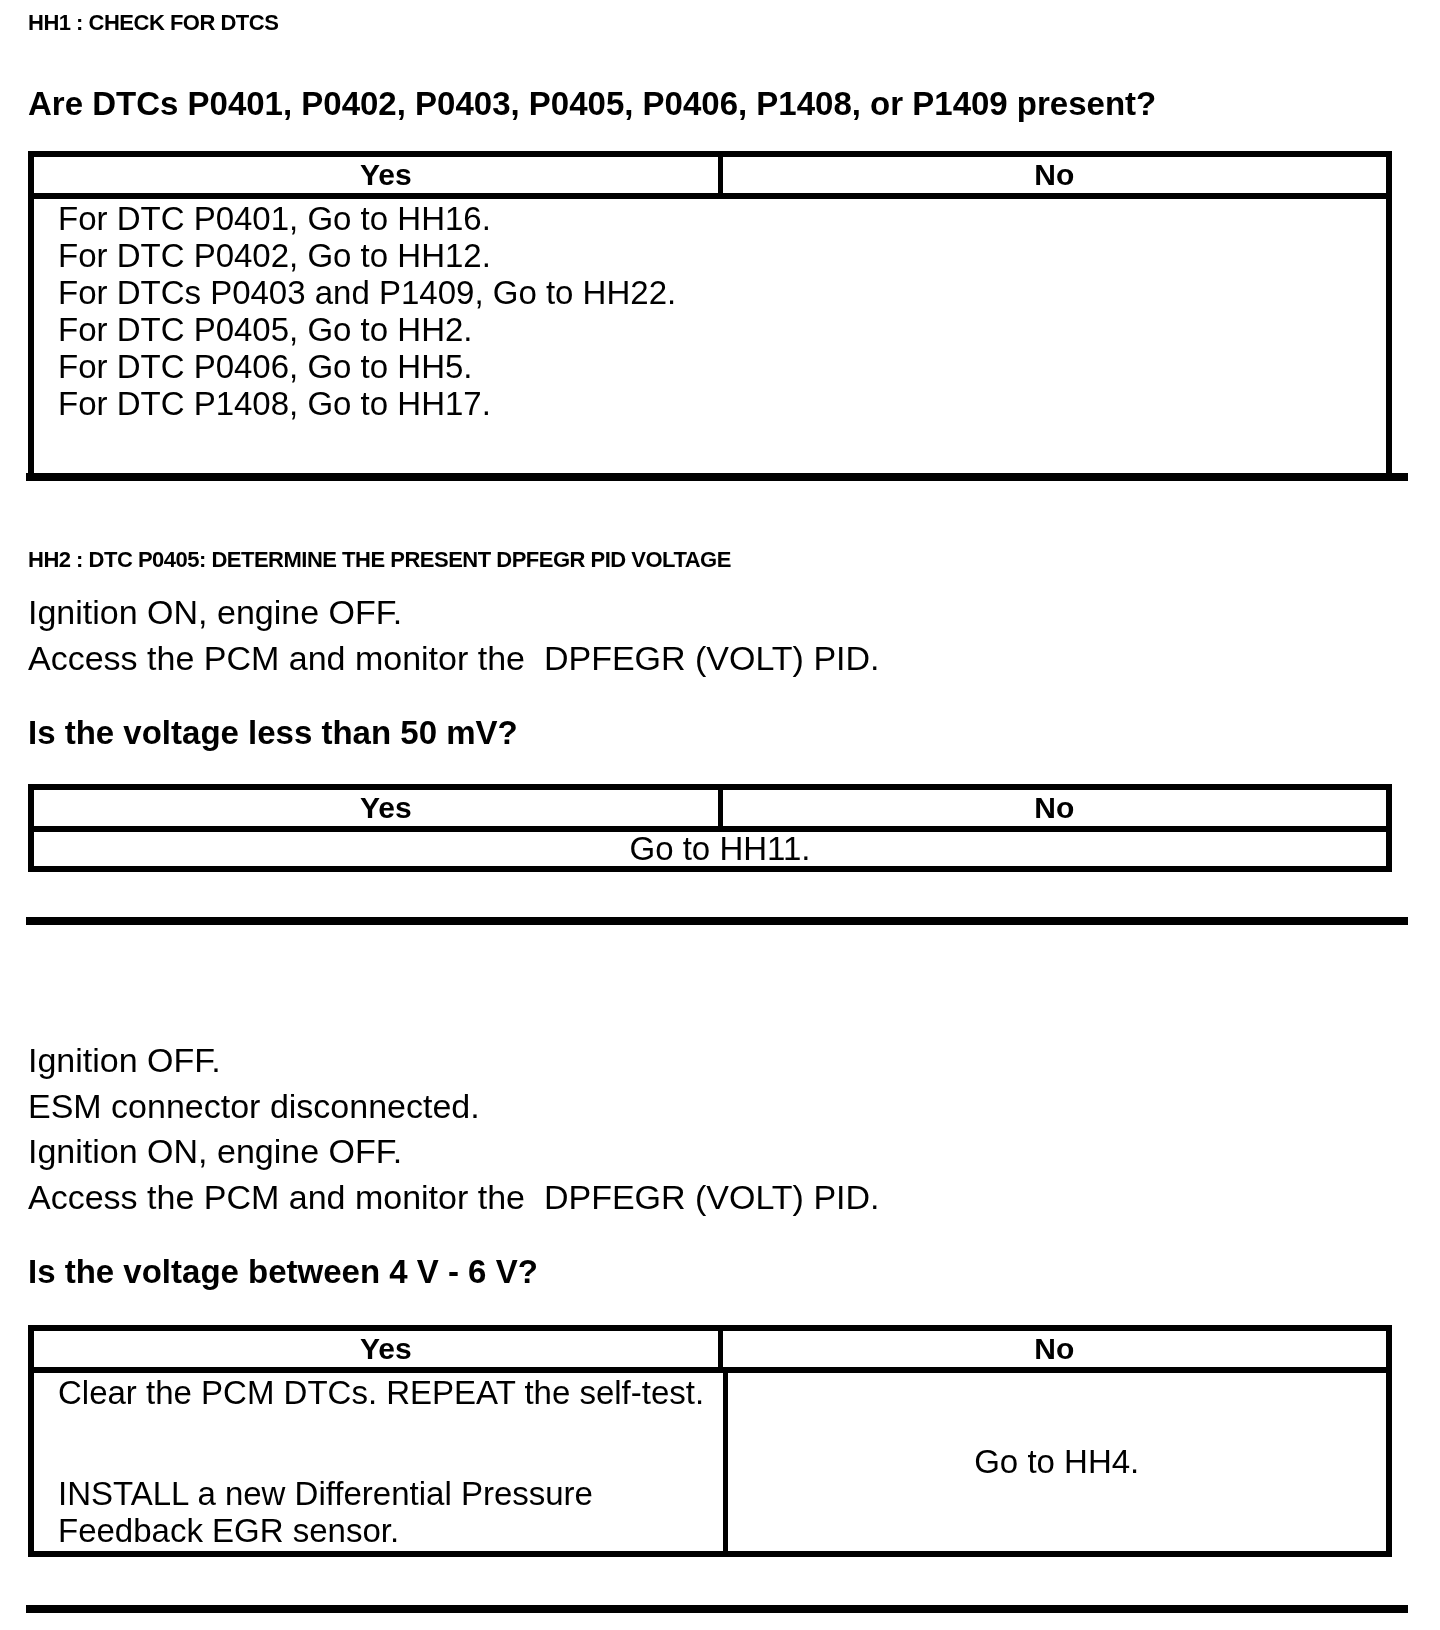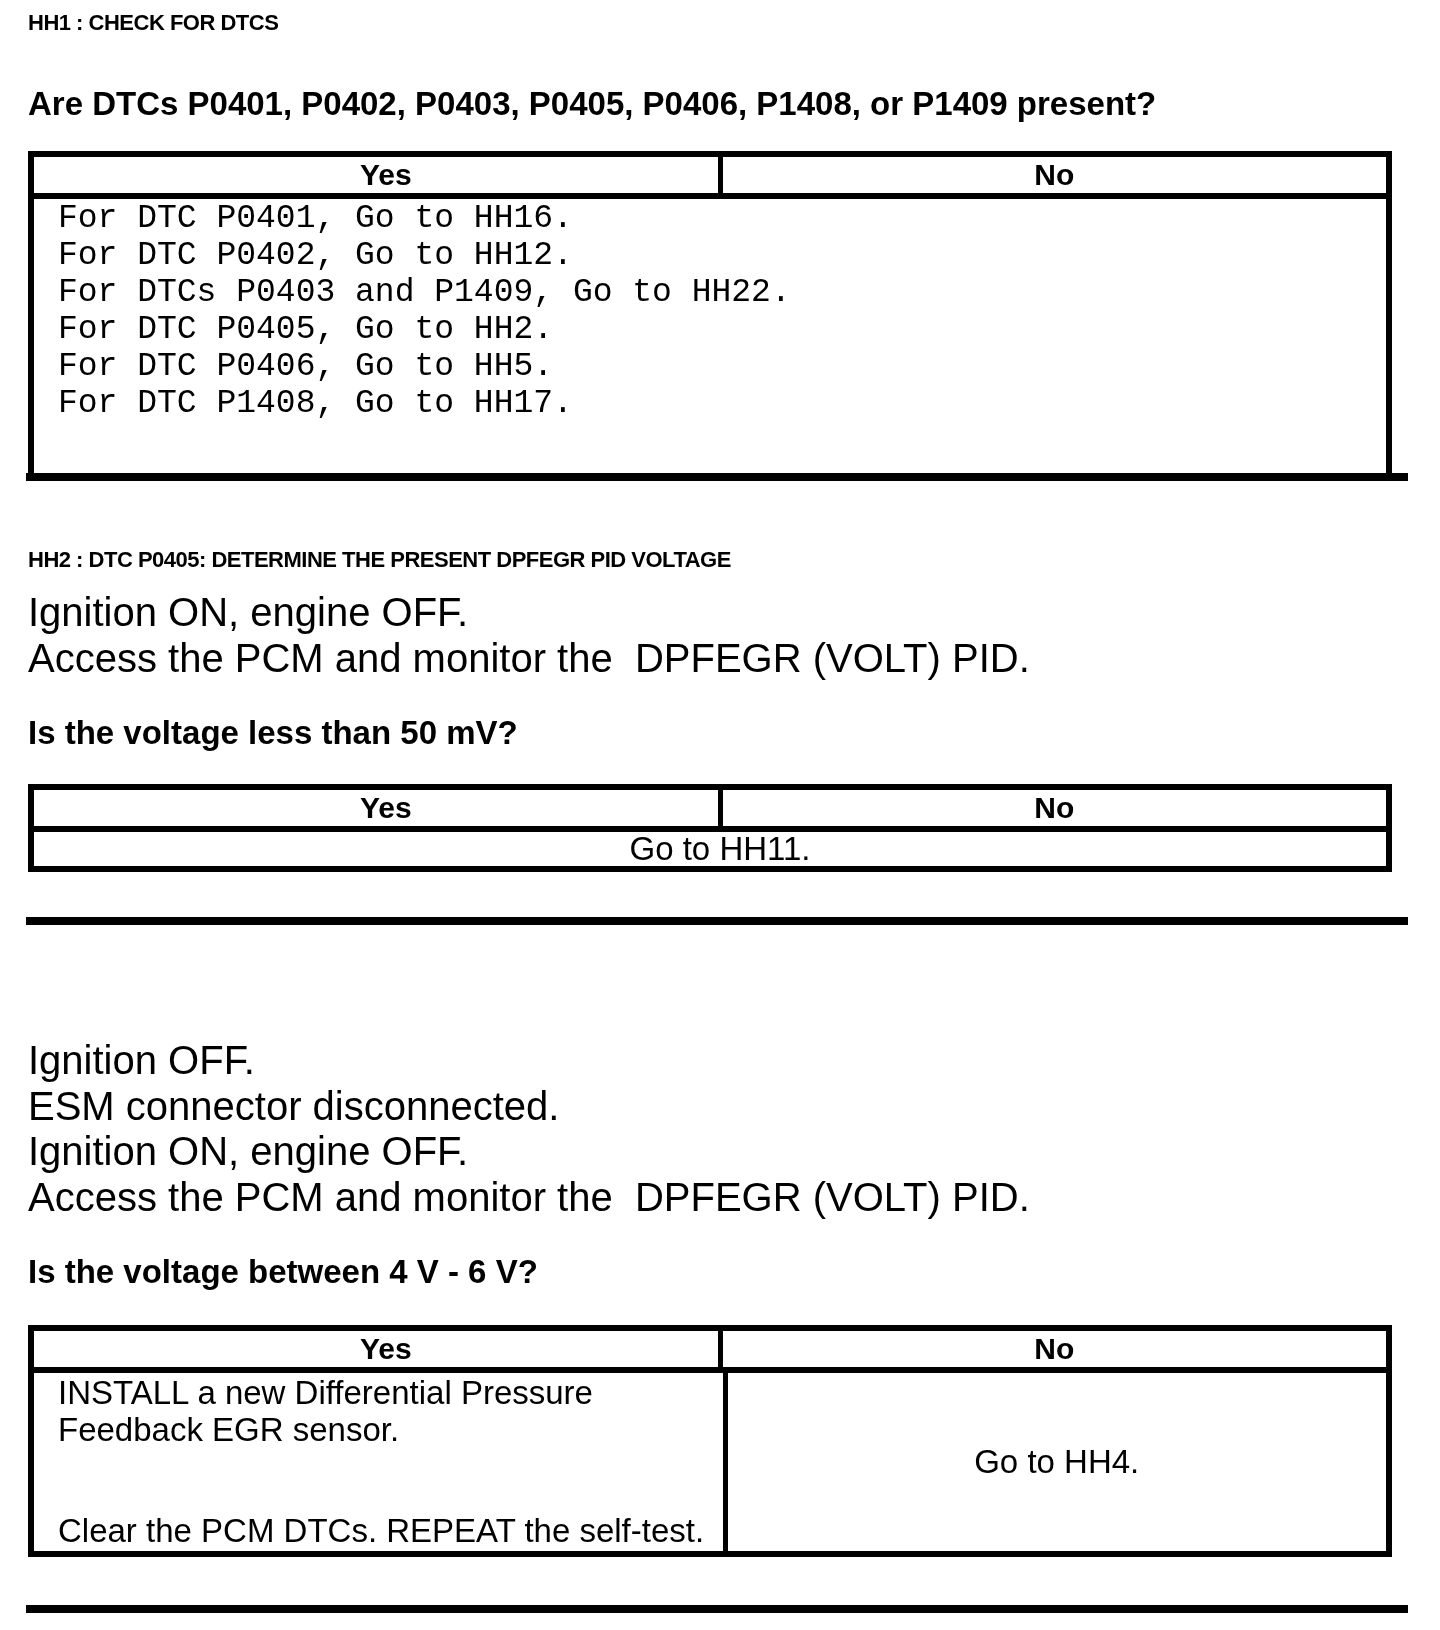--- a/index.html
+++ b/index.html
@@ -28,21 +28,21 @@
     left: 28px;
     font-size: 33px;
     font-weight: bold;
     white-space: pre-wrap;
     line-height: 38px;
     margin-top: 29px;
   }
   .step {
     position: absolute;
     left: 28px;
-    font-size: 40px;
+    font-size: 34px;
     white-space: pre-wrap;
     line-height: 38px;
   }
   .dtable {
     position: absolute;
     left: 28px;
     width: 1364px;
     border: 6px solid var(--ink);
   }
   .trow { display: flex; align-items: stretch; padding-left: 20px; }
@@ -73,21 +73,21 @@
     padding: 1px 6px 2px 4px;
   }
   .cell-para { line-height: 37px; white-space: pre-wrap; }
   .hr {
     position: absolute;
     left: 26px;
     width: 1382px;
     height: 8px;
     background: var(--ink);
   }
-  .tb1 { height: 276px; font-family: Liberation Mono, monospace; }
+  .tb1 { height: 276px; }
   .tb2 { height: 34px; }
   .tb3 { height: 178px; }
 </style>
 </head>
 <body>
 
 <div class="page">
 
   <div class="heading" style="top:8px">HH1 : CHECK FOR DTCS</div>
 
@@ -141,22 +141,22 @@
 
   <div class="question" style="top:1224px">Is the voltage between 4 V - 6 V?</div>
 
   <div class="dtable" style="top:1325px">
     <div class="trow thead">
       <div class="th">Yes</div>
       <div class="th">No</div>
     </div>
     <div class="trow tb3">
       <div class="td td-between">
+        <div class="cell-para">Clear the PCM DTCs. REPEAT the self-test.</div>
         <div class="cell-para">INSTALL a new Differential Pressure Feedback EGR sensor.</div>
-        <div class="cell-para">Clear the PCM DTCs. REPEAT the self-test.</div>
       </div>
       <div class="td td-center">
         <span>Go to HH4.</span>
       </div>
     </div>
   </div>
 
   <div class="hr" style="top:1605px"></div>
 
 </div>

